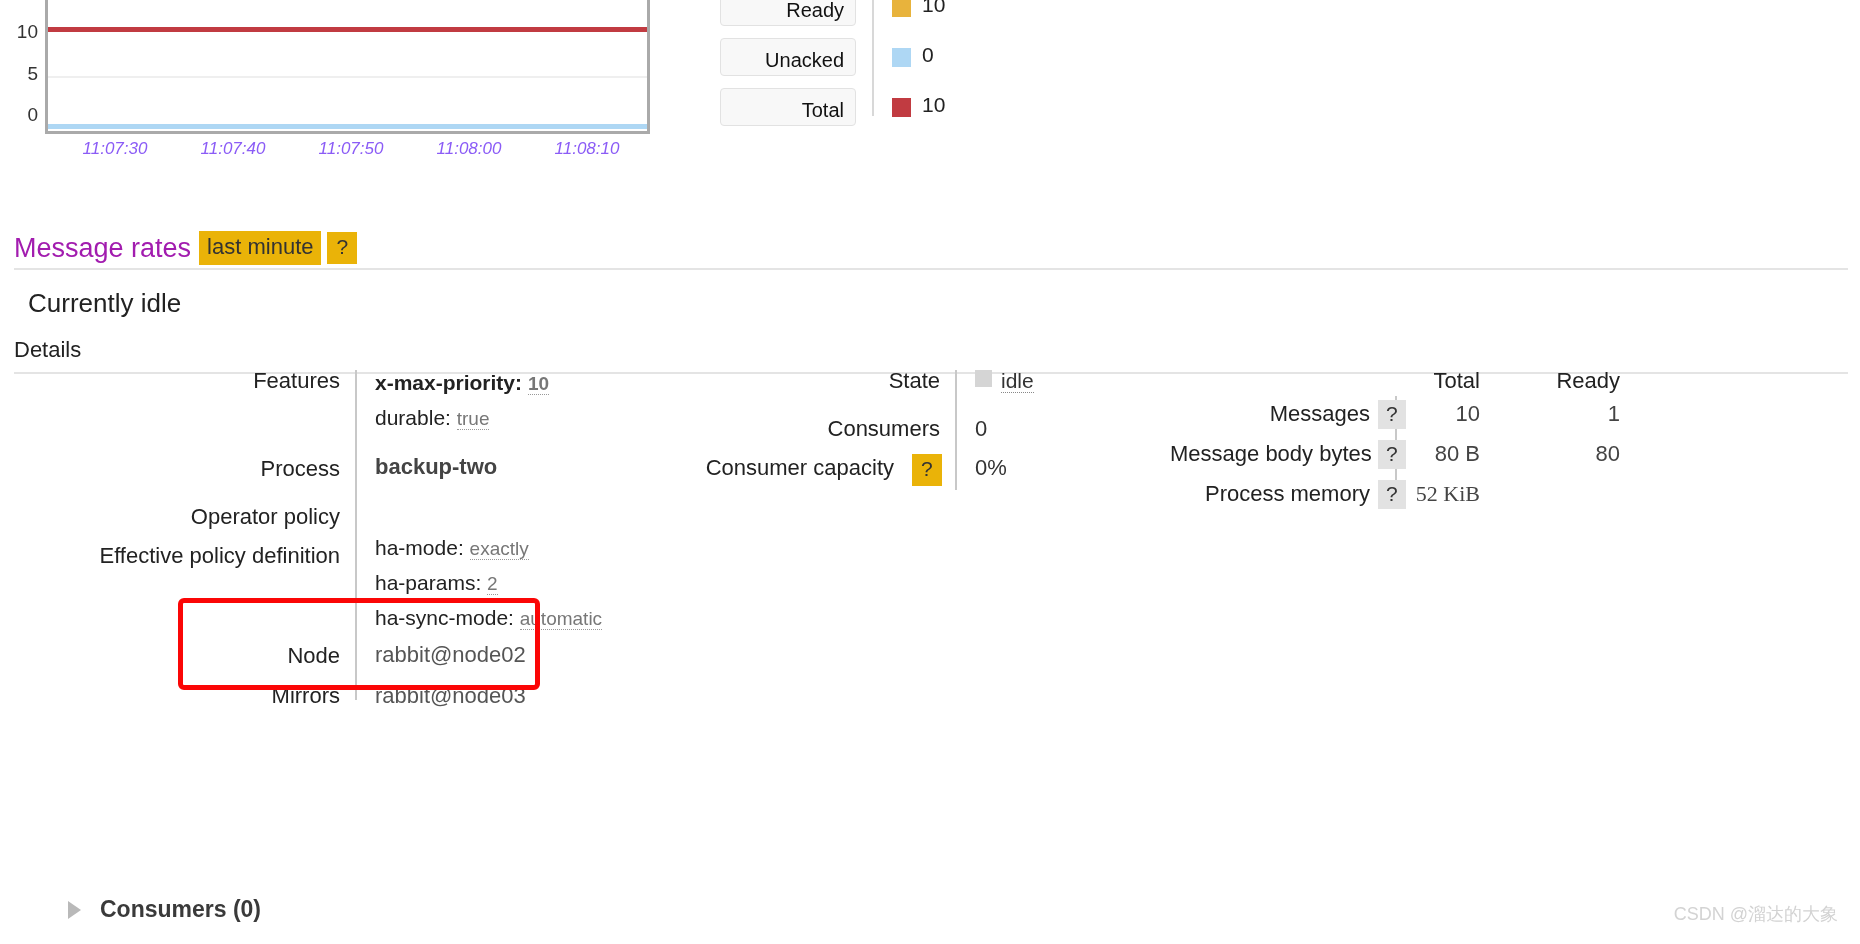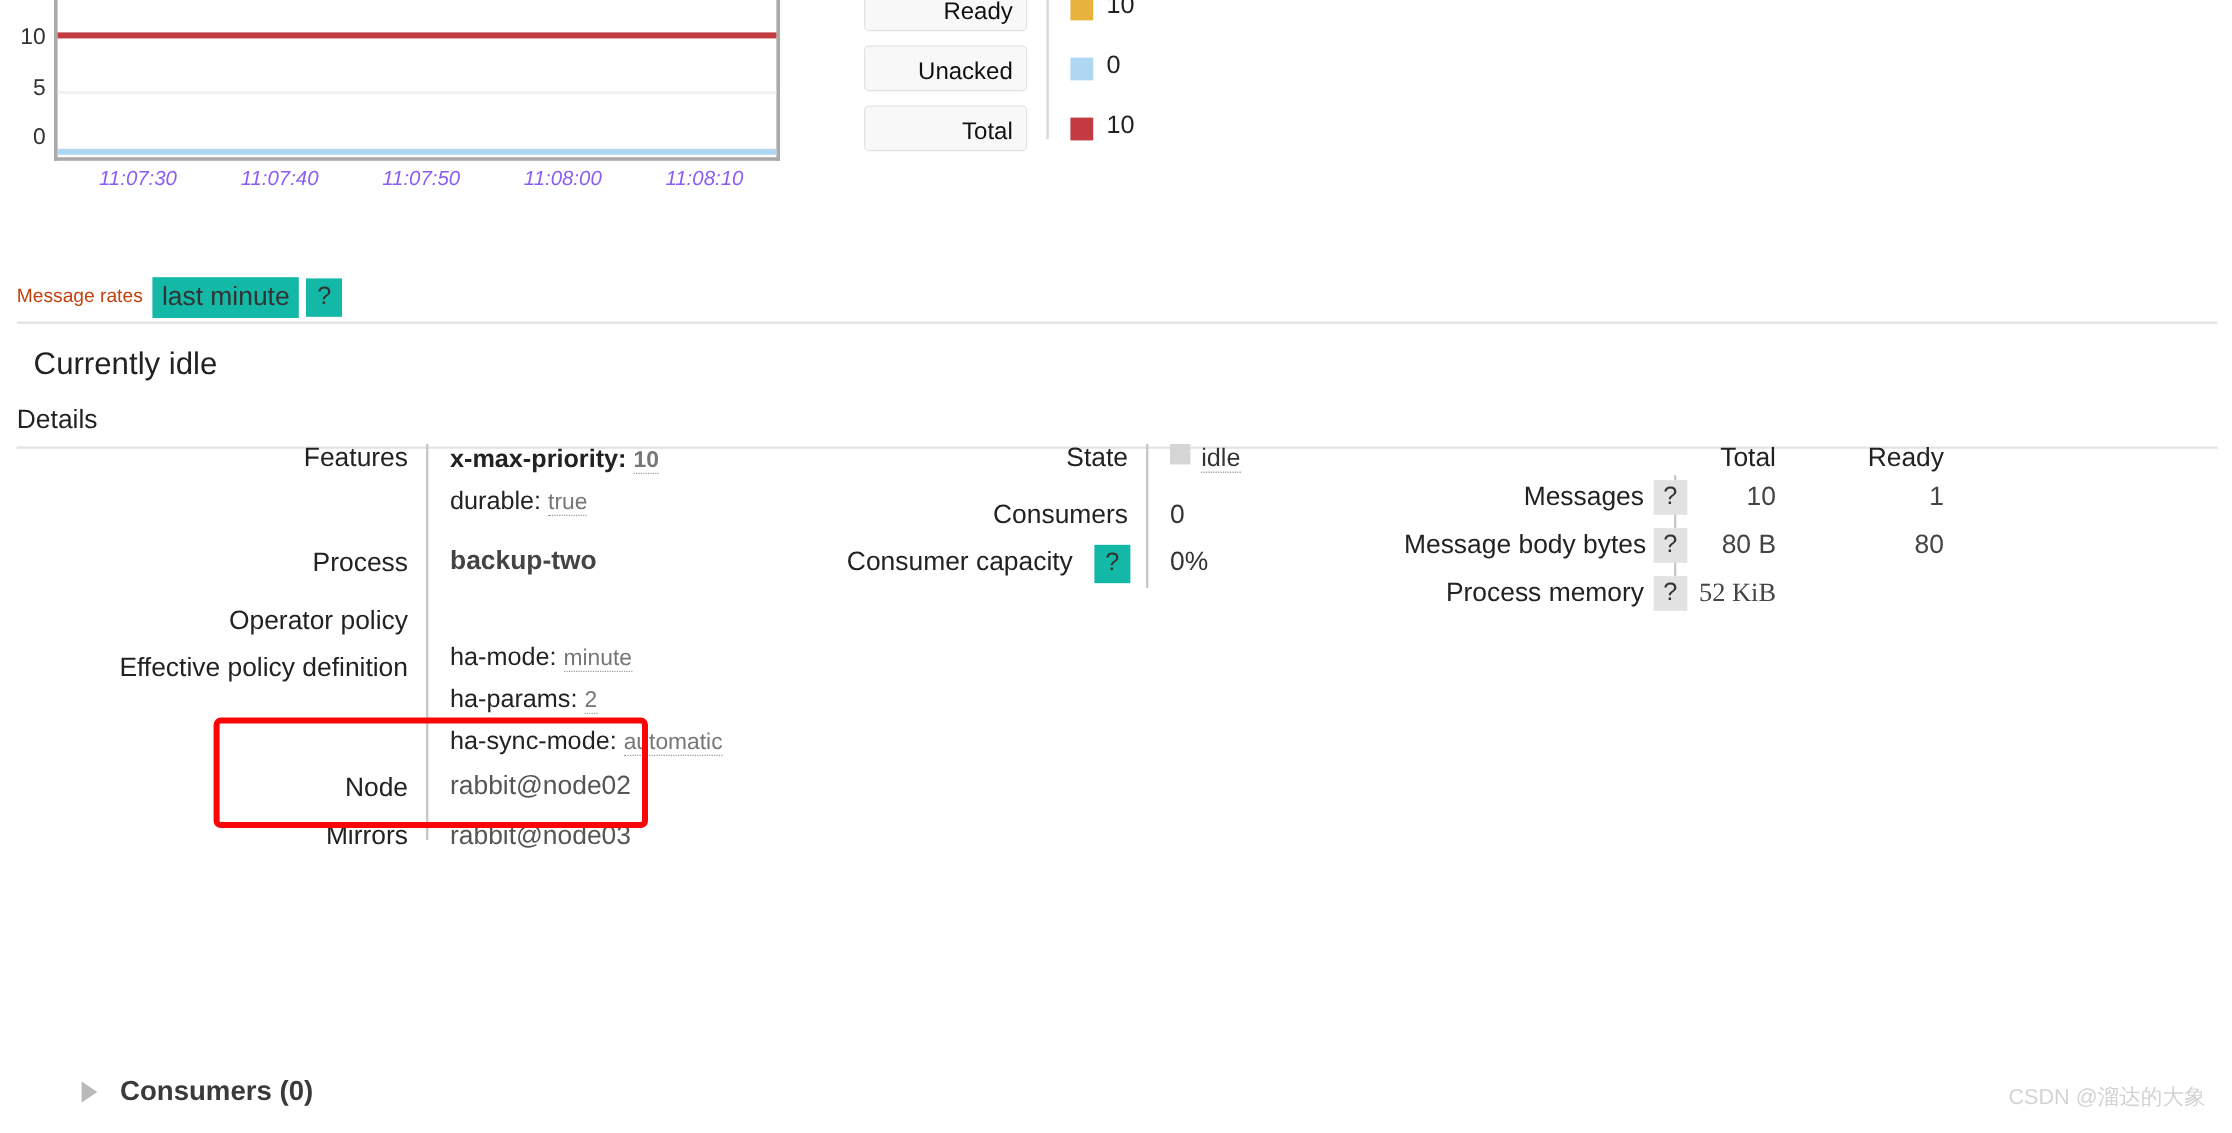--- a/index.html
+++ b/index.html
@@ -126,27 +126,27 @@
   
   #rates-heading {
     position: absolute;
     left: 14px;
     top: 232px;
     height: 32px;
     display: flex;
     align-items: center;
   }
   #rates-heading .h-label {
-    font-size: 16px;
-    color: #c2410c;
+    font-size: 27px;
+    color: #a21caf;
     margin-right: 8px;
   }
   .chip {
     display: inline-block;
-    background: #14b8a6;
+    background: #eab308;
     color: #333333;
     font-size: 22px;
     padding: 3px 8px 5px 8px;
   }
   .chip.small {
     font-size: 21px;
     padding: 3px 9px 5px 9px;
   }
   .hr {
     position: absolute;
@@ -433,21 +433,21 @@
 
     <div class="kv-label" style="left:0px;top:88px;">Process</div>
     <div class="kv-strong" style="top:86px;">backup-two</div>
 
     <div class="kv-label" style="left:0px;top:136px;">Operator policy</div>
     <div class="kv-plain" style="top:136px;"></div>
 
     <div class="kv-label" style="left:0px;top:175px;">Effective policy definition</div>
     <div class="kv-sub" style="top:168px;">
       <span class="k">ha-mode:</span>
-      <span class="v">minute</span>
+      <span class="v">exactly</span>
     </div>
     <div class="kv-sub" style="top:203px;">
       <span class="k">ha-params:</span>
       <span class="v">2</span>
     </div>
     <div class="kv-sub" style="top:238px;">
       <span class="k">ha-sync-mode:</span>
       <span class="v">automatic</span>
     </div>
 

